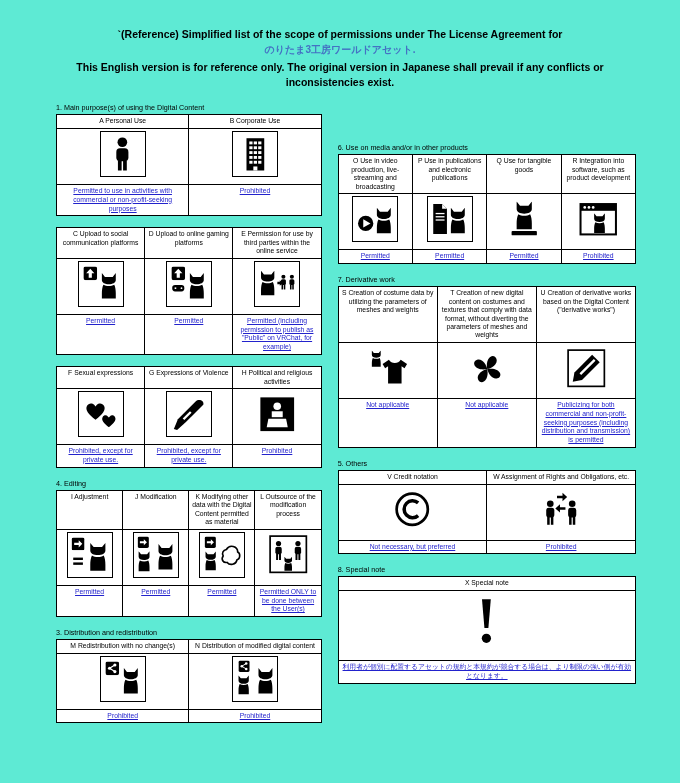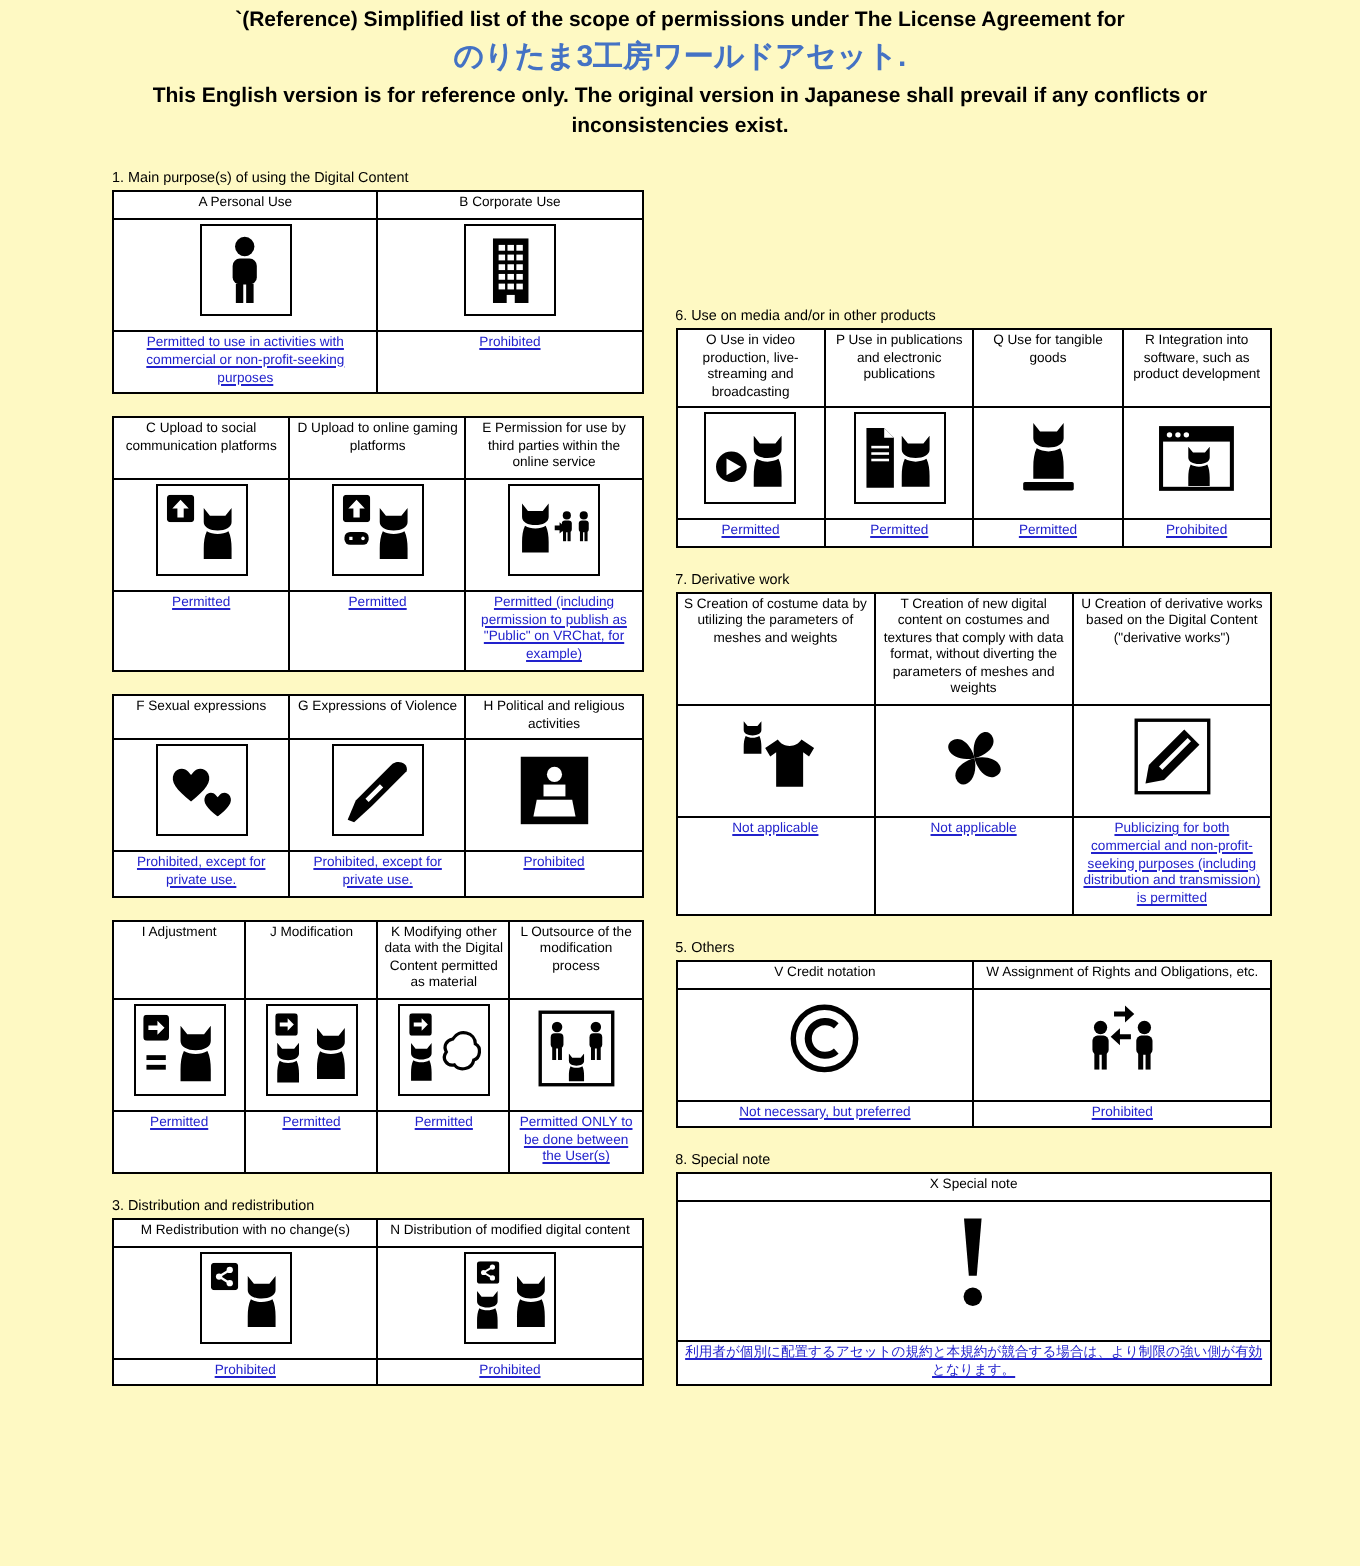--- a/index.html
+++ b/index.html
@@ -1,23 +1,23 @@
 <!DOCTYPE html>
 <html style="--title-blue: #4472C4; --caption-blue: #2222CC;"><head>
 <meta charset="utf-8">
 <style>
   * { margin:0; padding:0; box-sizing:border-box; }
   html,body { background:#ffffff; }
   body { width:680px; height:783px; font-family:"Liberation Sans", sans-serif; color:#000; }
-  .page { width:680px; height:783px; padding-top:4px; overflow:hidden; background:#fef9c3; }
+  .page { width:680px; height:783px; padding-top:28px; overflow:hidden; background:#5eead4; }
   .doc-header { text-align:center; font-weight:bold; }
   .h-line1 { font-size:10.5px; }
-  .h-line2 { font-size:15px; color:var(--title-blue,#4472C4); margin-top:3px; }
+  .h-line2 { font-size:10px; color:var(--title-blue,#4472C4); margin-top:3px; }
   .h-line3 { font-size:10.5px; width:600px; margin:3px auto 0; line-height:1.4; }
-  .columns { display:flex; gap:16px; padding:14px 44px 0 56px; align-items:flex-end; }
+  .columns { display:flex; gap:16px; padding:14px 44px 0 56px; align-items:center; }
   .col { display:flex; flex-direction:column; }
   .col-left  { width:292px; }
   .col-right { width:328px; }
   .section { margin-bottom:11px; }
   .stitle { font-size:7.2px; margin-bottom:2px; }
   .ptable { border-collapse:collapse; width:100%; table-layout:fixed; background:#fff; }
   .ptable td { border:1px solid #000; vertical-align:top; }
   .hcell { font-size:6.8px; text-align:center; padding:2px 2px; line-height:1.25; }
   .icell { height:56px; text-align:center; vertical-align:middle; padding:2px; }
   .icell.tall { height:70px; }
@@ -324,20 +324,21 @@
           <tr>
             <td class="ccell">Prohibited, except for private use.</td>
             <td class="ccell">Prohibited, except for private use.</td>
             <td class="ccell">Prohibited</td>
           </tr>
         </tbody>
           </table>
       </section>
 
       <section class="section">
+        <div class="stitle">4. Editing</div>
         <table class="ptable">
           <tbody>
               <tr>
             <td class="hcell">I Adjustment</td>
             <td class="hcell">J Modification</td>
             <td class="hcell">K Modifying other data with the Digital Content permitted as material</td>
             <td class="hcell">L Outsource of the modification process</td>
           </tr>
           <tr>
             <td class="icell"><span class="iframe">

